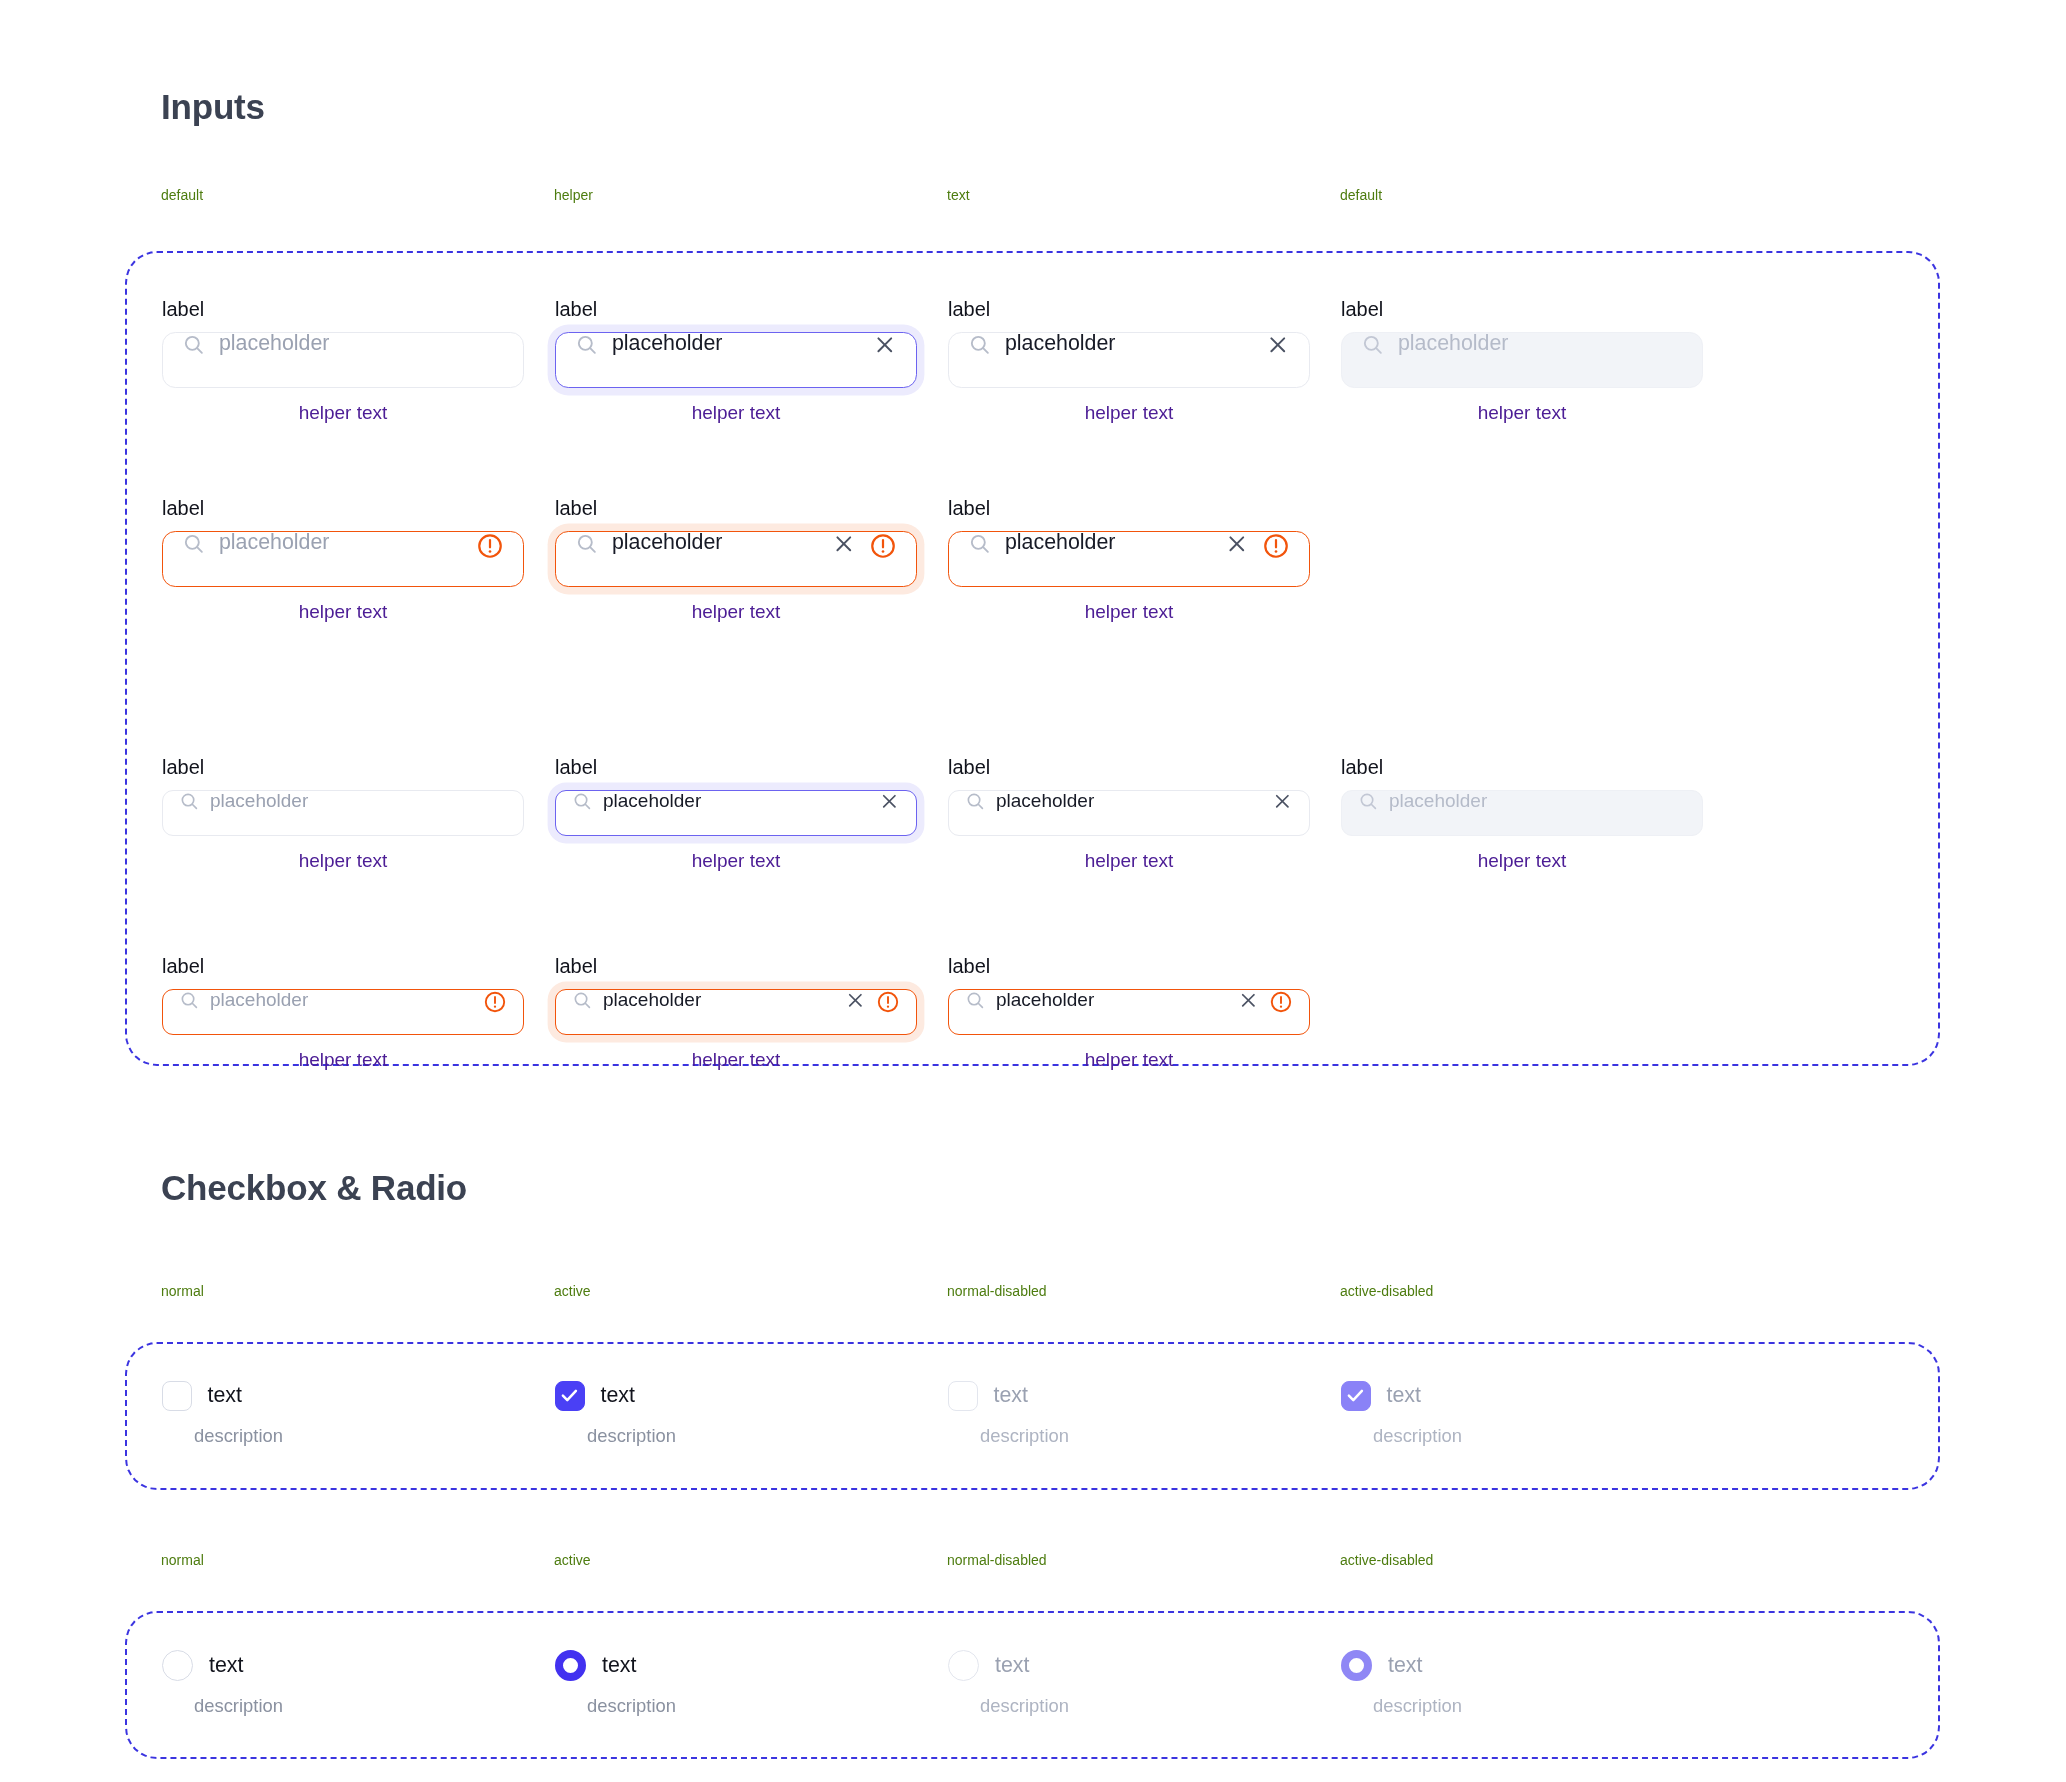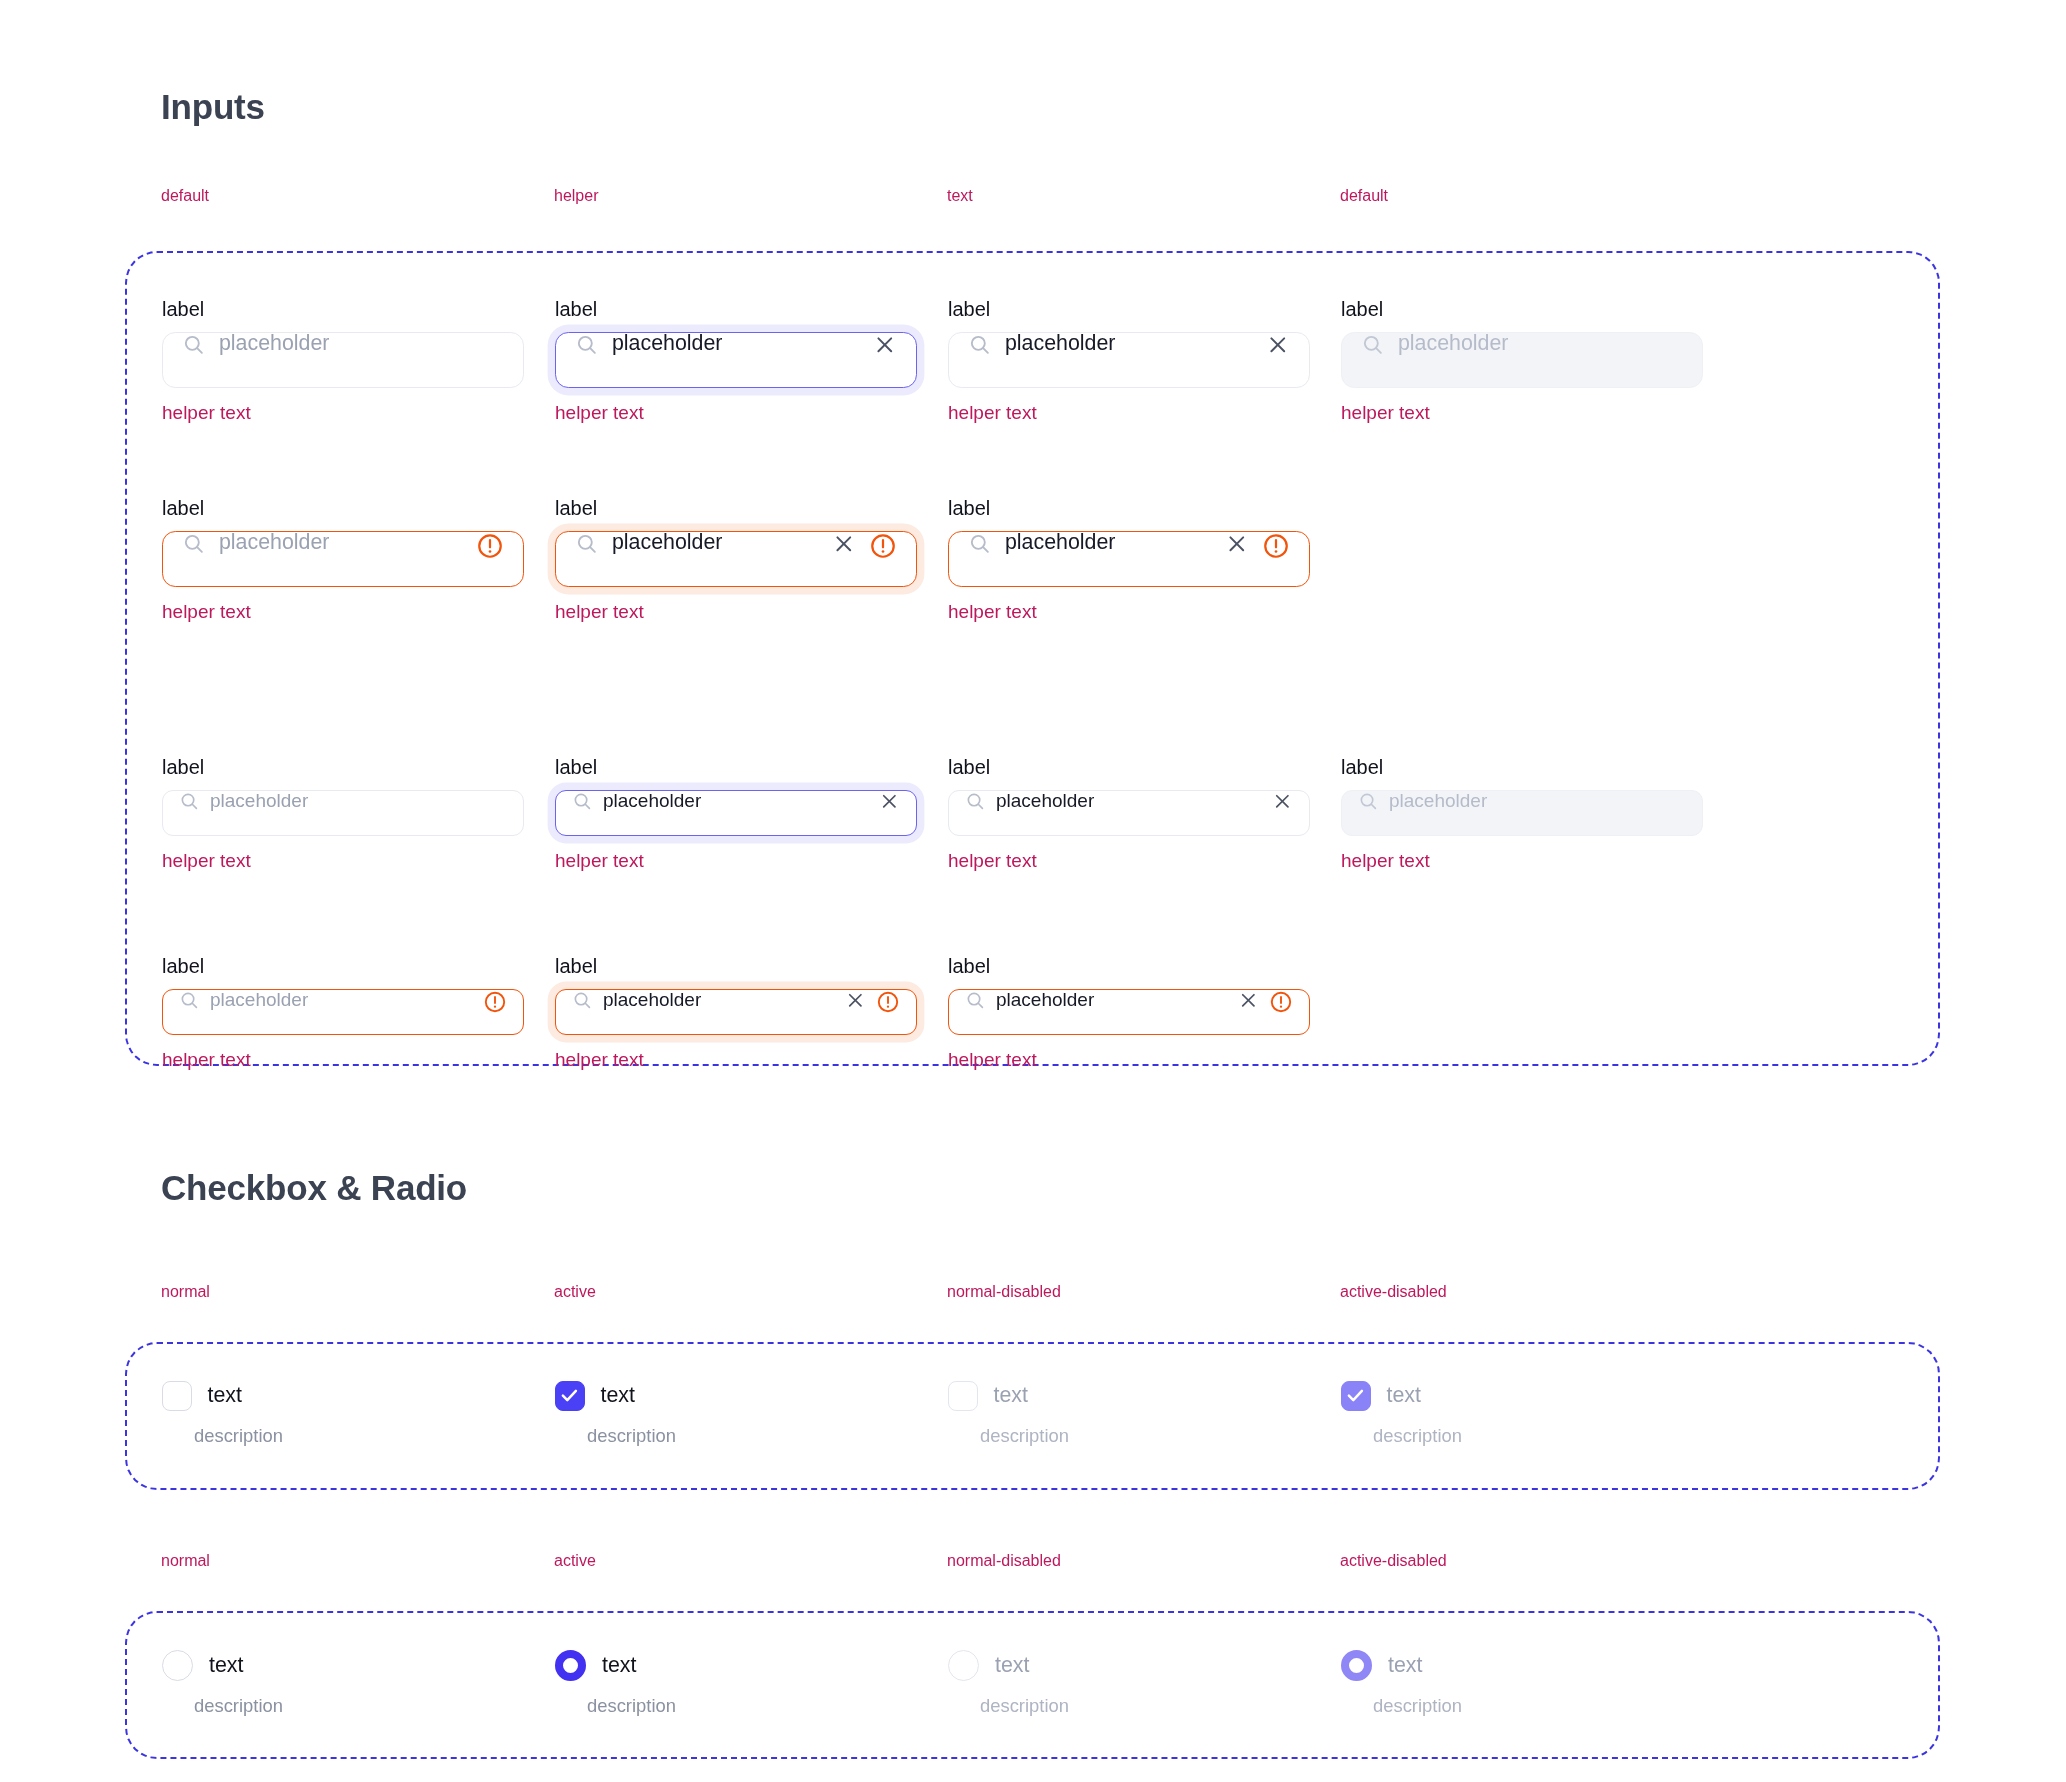--- a/index.html
+++ b/index.html
@@ -14,22 +14,22 @@
 
   
   .section-title {
     color: #3b4252;
     font-size: 35px;
     font-weight: 700;
     letter-spacing: -0.2px;
     line-height: 1;
   }
   .col-header {
-    color: #be185d;
-    font-size: 16px;
+    color: #4d7c0f;
+    font-size: 14px;
     font-weight: 400;
     line-height: 1;
   }
 
   
   .dashed-frame {
     border: 2.2px dashed #3b34e0;
     border-radius: 32px;
     position: relative;
   }
@@ -46,24 +46,25 @@
   .field { width: 362px; }
   .field-label {
     font-size: 20px;
     color: #11131c;
     line-height: 1;
     margin-bottom: 13.3px;
     font-weight: 400;
   }
   .field-helper {
     font-size: 19px;
-    color: #be185d;
+    color: #4c1d95;
     line-height: 1;
     margin-top: 14.8px;
     font-weight: 400;
+    text-align: center;
   }
   .input-box {
     display: flex;
     background: #ffffff;
     border: 1.5px solid #e8eaf0;
     border-radius: 13.3px;
     height: 56px;
     padding: 0 19px 0 19px;
     gap: 13.3px;
     position: relative;

